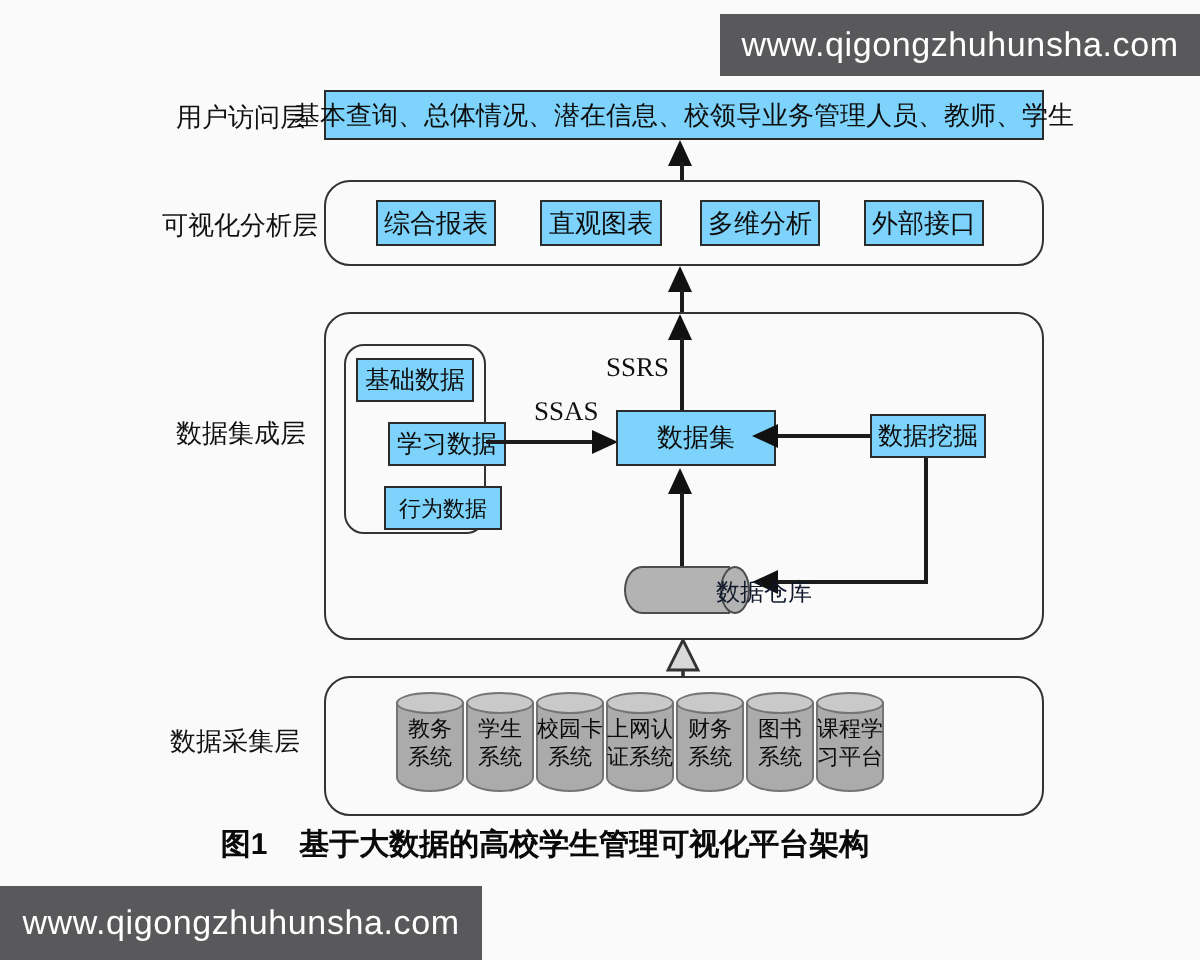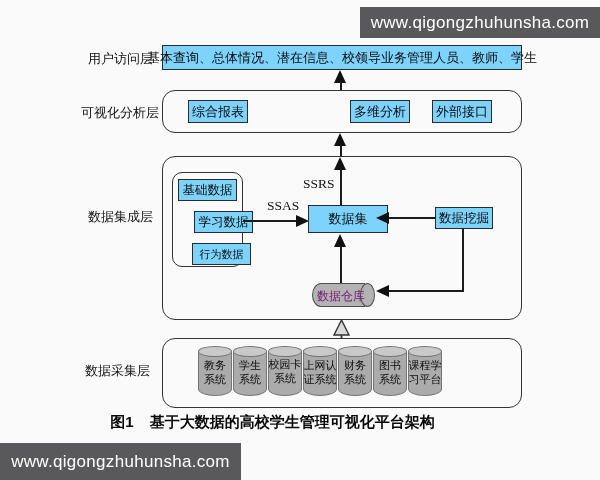--- a/index.html
+++ b/index.html
@@ -23,21 +23,21 @@
   .cyl{position:absolute;width:34px;height:50px;}
   .cyl .cyl-body{position:absolute;left:0;right:0;top:5px;bottom:0;background:#ababab;border:1px solid #747474;
        border-top:none;border-radius:0 0 50% 50%/0 0 16% 16%;box-sizing:border-box;}
   .cyl .cyl-top{position:absolute;left:0;right:0;top:0;height:11px;background:#c9c9c9;border:1px solid #747474;
        border-radius:50%;box-sizing:border-box;}
   .cyl .cyl-text{position:absolute;left:-3px;right:-3px;top:13px;text-align:center;font-size:11px;
        line-height:13.5px;color:#0b0b0b;z-index:2;}
   .warehouse-body{position:absolute;background:#b3b3b3;border:1px solid #4d4d4d;box-sizing:border-box;
        border-radius:9px 0 0 9px/50% 0 0 50%;}
   .warehouse-cap{position:absolute;background:#b3b3b3;border:1px solid #4d4d4d;box-sizing:border-box;border-radius:50%;}
-  .warehouse-text{position:absolute;text-align:center;font-size:12px;color:#701a75;z-index:2;white-space:nowrap;}
+  .warehouse-text{position:absolute;text-align:center;font-size:12px;color:#0f172a;z-index:2;white-space:nowrap;padding-left:41px;}
   #caption{position:absolute;left:0;top:413px;width:545px;text-align:center;
        font-family:"Liberation Sans","DejaVu Sans",sans-serif;font-weight:bold;font-size:15px;color:#0a0a0a;}
   #caption .figno{margin-right:16px;}
 </style>
 </head>
 <body>
 
 <div id="stage">
 
   <div class="wm" style="left:360px;top:7px;width:240px;height:31px;">
@@ -46,20 +46,21 @@
 
   <div class="layer-label" style="left:88px;top:50px;width:70px;">用户访问层</div>
   <div class="box" style="left:162px;top:45px;width:360px;height:25px;">基本查询、总体情况、潜在信息、校领导业务管理人员、教师、学生</div>
 
   <div class="arr-up" style="left:334px;top:70px;"></div>
   <div class="vline" style="left:340px;top:81px;height:9px;"></div>
 
   <div class="layer-label" style="left:81px;top:104px;width:82px;">可视化分析层</div>
   <div class="rcontainer" style="left:162px;top:90px;width:360px;height:43px;"></div>
   <div class="box" style="left:188px;top:100px;width:60px;height:23px;">综合报表</div>
+  <div class="box" style="left:270px;top:100px;width:61px;height:23px;">直观图表</div>
   <div class="box" style="left:432px;top:100px;width:60px;height:23px;">外部接口</div>
   <div class="box" style="left:350px;top:100px;width:60px;height:23px;">多维分析</div>
 
   <div class="arr-up" style="left:334px;top:133px;"></div>
   <div class="vline" style="left:340px;top:145px;height:11px;"></div>
 
   <div class="layer-label" style="left:88px;top:208px;width:70px;">数据集成层</div>
   <div class="rcontainer" style="left:162px;top:156px;width:360px;height:164px;"></div>
 
   <div class="rcontainer" style="left:172px;top:172px;width:71px;height:95px;border-radius:10px;"></div>
@@ -109,21 +110,21 @@
       </div>
   </div>
   <div class="cyl" style="left:233px;top:346px;">
     <div class="cyl-body"></div>
     <div class="cyl-top"></div>
     <div class="cyl-text">
         <div>学生</div>
         <div>系统</div>
       </div>
   </div>
-  <div class="cyl" style="left:268px;top:346px;font-family:Liberation Mono, monospace;">
+  <div class="cyl" style="left:268px;top:346px;">
     <div class="cyl-body"></div>
     <div class="cyl-top"></div>
     <div class="cyl-text">
         <div>校园卡</div>
         <div>系统</div>
       </div>
   </div>
   <div class="cyl" style="left:303px;top:346px;">
     <div class="cyl-body"></div>
     <div class="cyl-top"></div>

